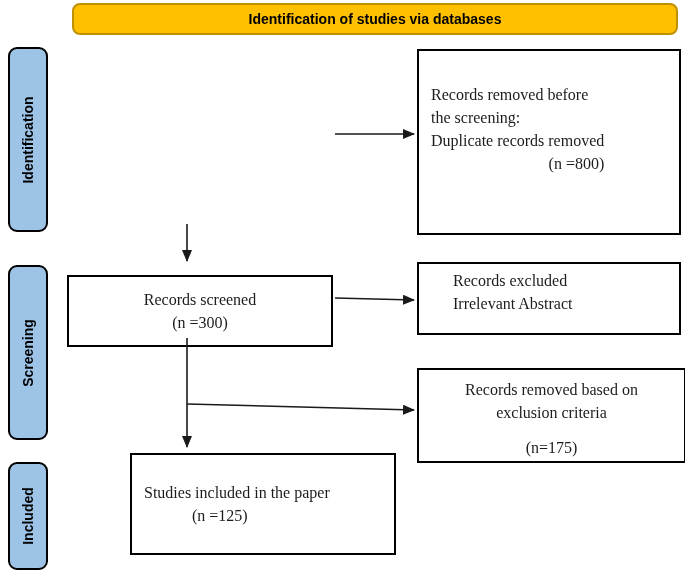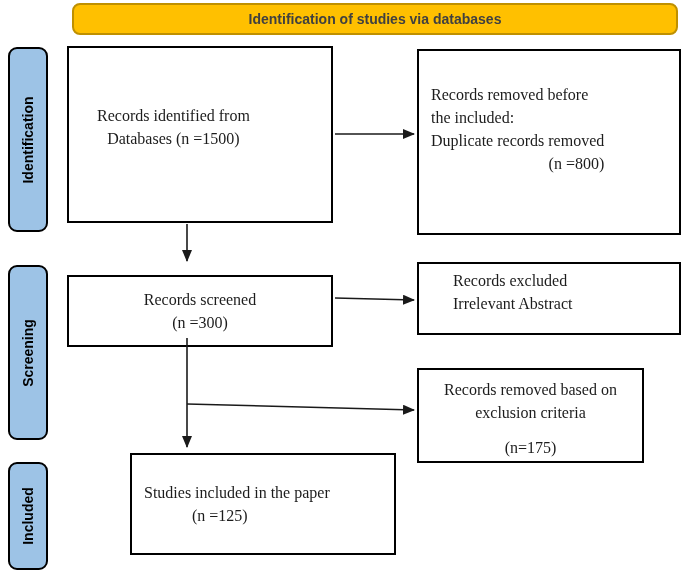--- a/index.html
+++ b/index.html
@@ -14,21 +14,21 @@
   }
   
   .banner{
     position:absolute; left:72px; top:3px; width:606px; height:32px;
     background:var(--header-bg); border:2px solid var(--header-border);
     border-radius:8px; box-sizing:border-box;
     display:flex; align-items:center; justify-content:center;
   }
   .banner .t{
     font-family:"Liberation Sans", sans-serif; font-weight:bold;
-    font-size:14px; color:#404040;
+    font-size:14px; color:#000000;
   }
   
   .stage{
     position:absolute; left:8px; width:40px;
     background:var(--stage-bg); border:2.5px solid var(--stage-border);
     border-radius:9px; box-sizing:border-box;
     display:flex; align-items:center; justify-content:center;
   }
   .stage span{
     transform:rotate(-90deg); white-space:nowrap;
@@ -47,21 +47,21 @@
   #box-identified{left:67px; top:46px; width:266px; height:177px; padding:56px 0 0 28px;}
   #box-identified .blk{width:fit-content; text-align:center;}
   #box-removed-before{left:417px; top:49px; width:264px; height:186px; padding:32px 0 0 12px;}
   #box-removed-before .blk{width:fit-content;}
   #box-removed-before .cline{text-align:right;}
   #box-screened{left:67px; top:265px; width:266px; height:72px;
     display:flex; align-items:center; justify-content:center; text-align:center;margin-top:10px;}
   #box-excluded{left:417px; top:262px; width:264px; height:73px; padding:5px 0 0 34px;}
   #box-excluded .blk{width:fit-content;}
   #box-excluded .cline{text-align:center;margin-top:48px;}
-  #box-removed-exclusion{left:417px; top:368px; width:227px; height:95px;
+  #box-removed-exclusion{left:417px; top:368px; width:269px; height:95px;
     padding-top:8px; text-align:center;}
   #box-removed-exclusion .cline{margin-top:12px;}
   #box-included{left:82px; top:453px; width:266px; height:102px; padding:26px 0 0 12px;margin-left:48px;}
   #box-included .ind{margin-left:48px;}
   
   #arrows{position:absolute; left:0; top:0; width:685px; height:574px; pointer-events:none;}
 </style>
 </head>
 <body>
 
@@ -74,31 +74,25 @@
   <div class="stage" id="stage-identification">
     <span>Identification</span>
   </div>
   <div class="stage" id="stage-screening">
     <span>Screening</span>
   </div>
   <div class="stage" id="stage-included">
     <span>Included</span>
   </div>
 
-  <div class="fbox" id="box-identified">
-    <div class="blk">
-      <div>Records identified from</div>
-      <div>Databases (n =1500)</div>
-    </div>
-  </div>
 
   <div class="fbox" id="box-removed-before">
     <div class="blk">
       <div>Records removed before</div>
-      <div>the included:</div>
+      <div>the screening:</div>
       <div>Duplicate records removed</div>
       <div class="cline">(n =800)</div>
     </div>
   </div>
 
   <div class="fbox" id="box-screened">
     <div class="blk">
       <div>Records screened</div>
       <div>(n =300)</div>
     </div>

